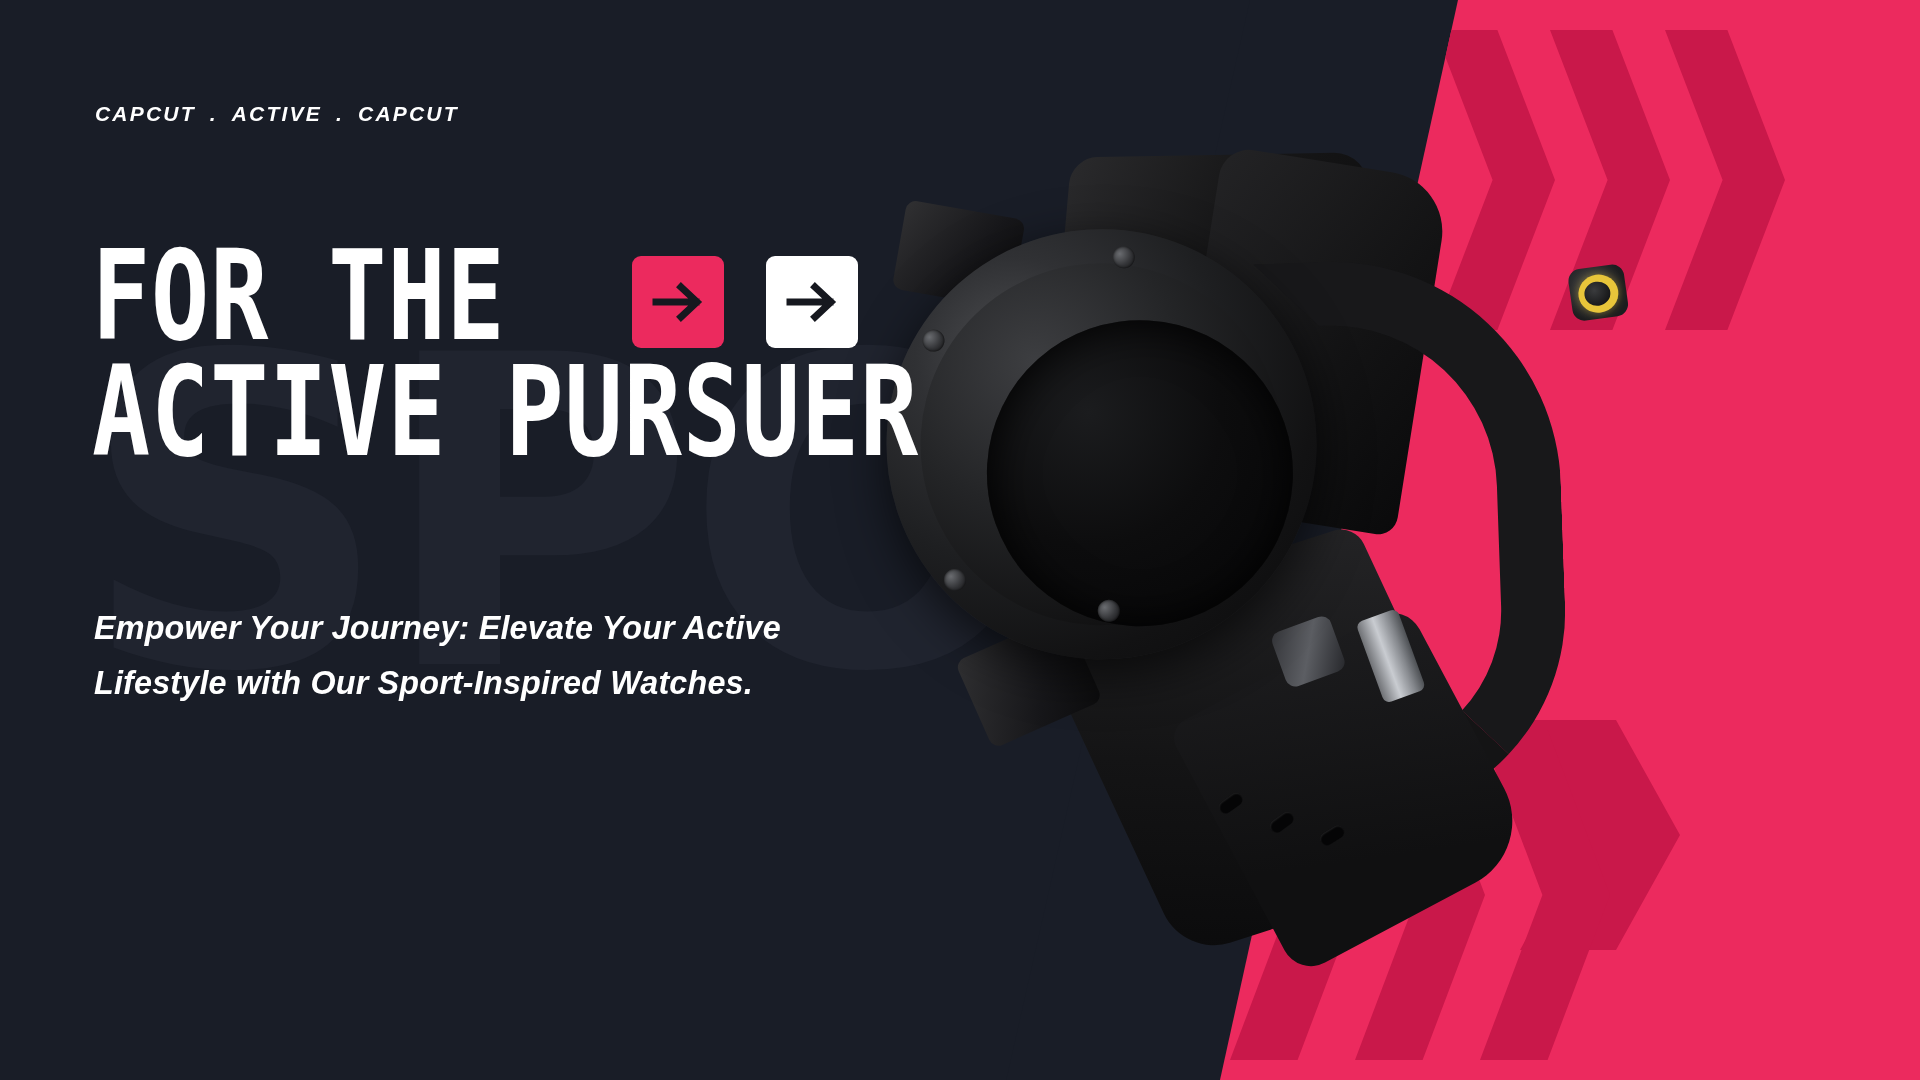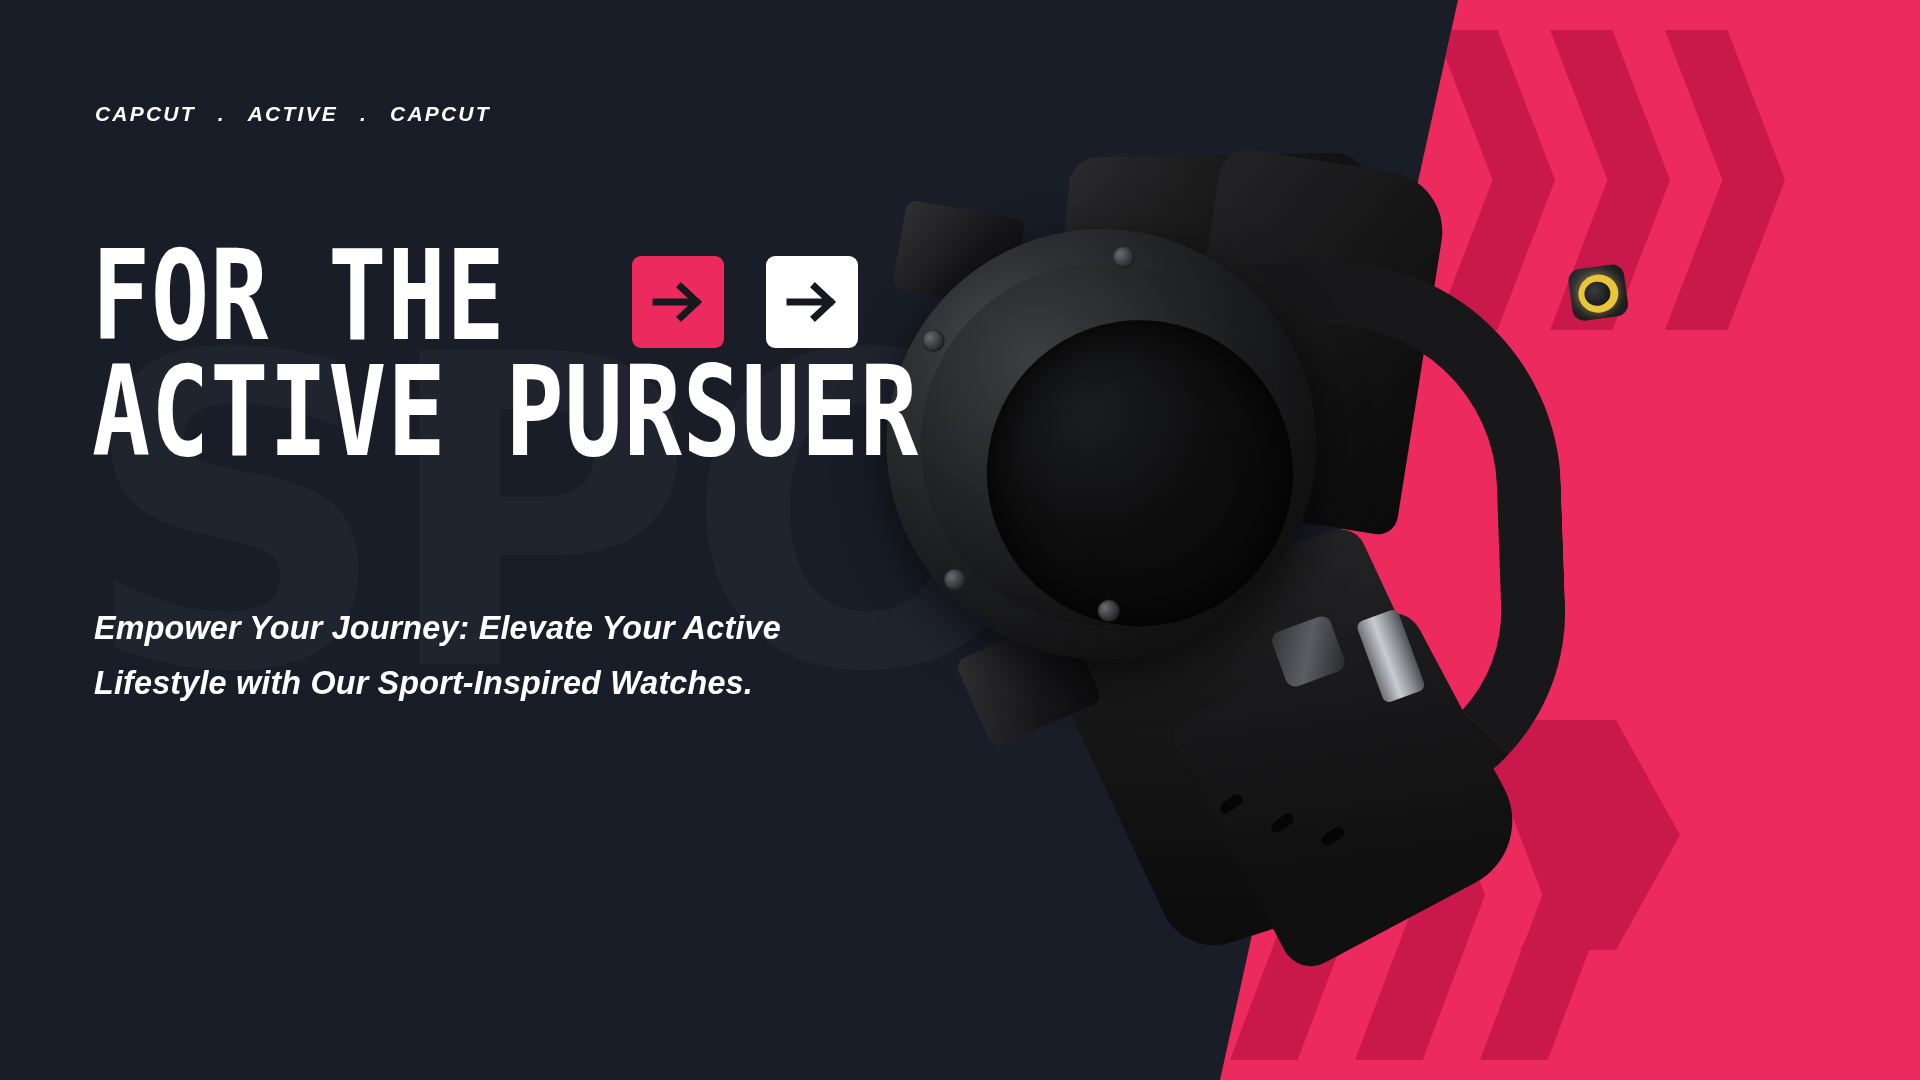--- a/index.html
+++ b/index.html
@@ -59,21 +59,21 @@
     line-height:1;
     user-select:none;
     white-space:nowrap;
   }
 
   
   .content{ position:absolute; inset:0; }
 
   .nav{
     position:absolute; left:95px; top:102px;
-    display:flex; align-items:center; gap:8px;
+    display:flex; align-items:center; gap:0;
     color:#ffffff;
     font-size:21px; font-weight:bold; font-style:italic;
     letter-spacing:2.2px;
   }
   .nav-item{ white-space:nowrap; }
   .nav-dot{ padding:0 14px; font-size:21px; font-weight:bold; font-style:italic; }
 
   
   .headline{
     position:absolute; left:92px; top:248px;

